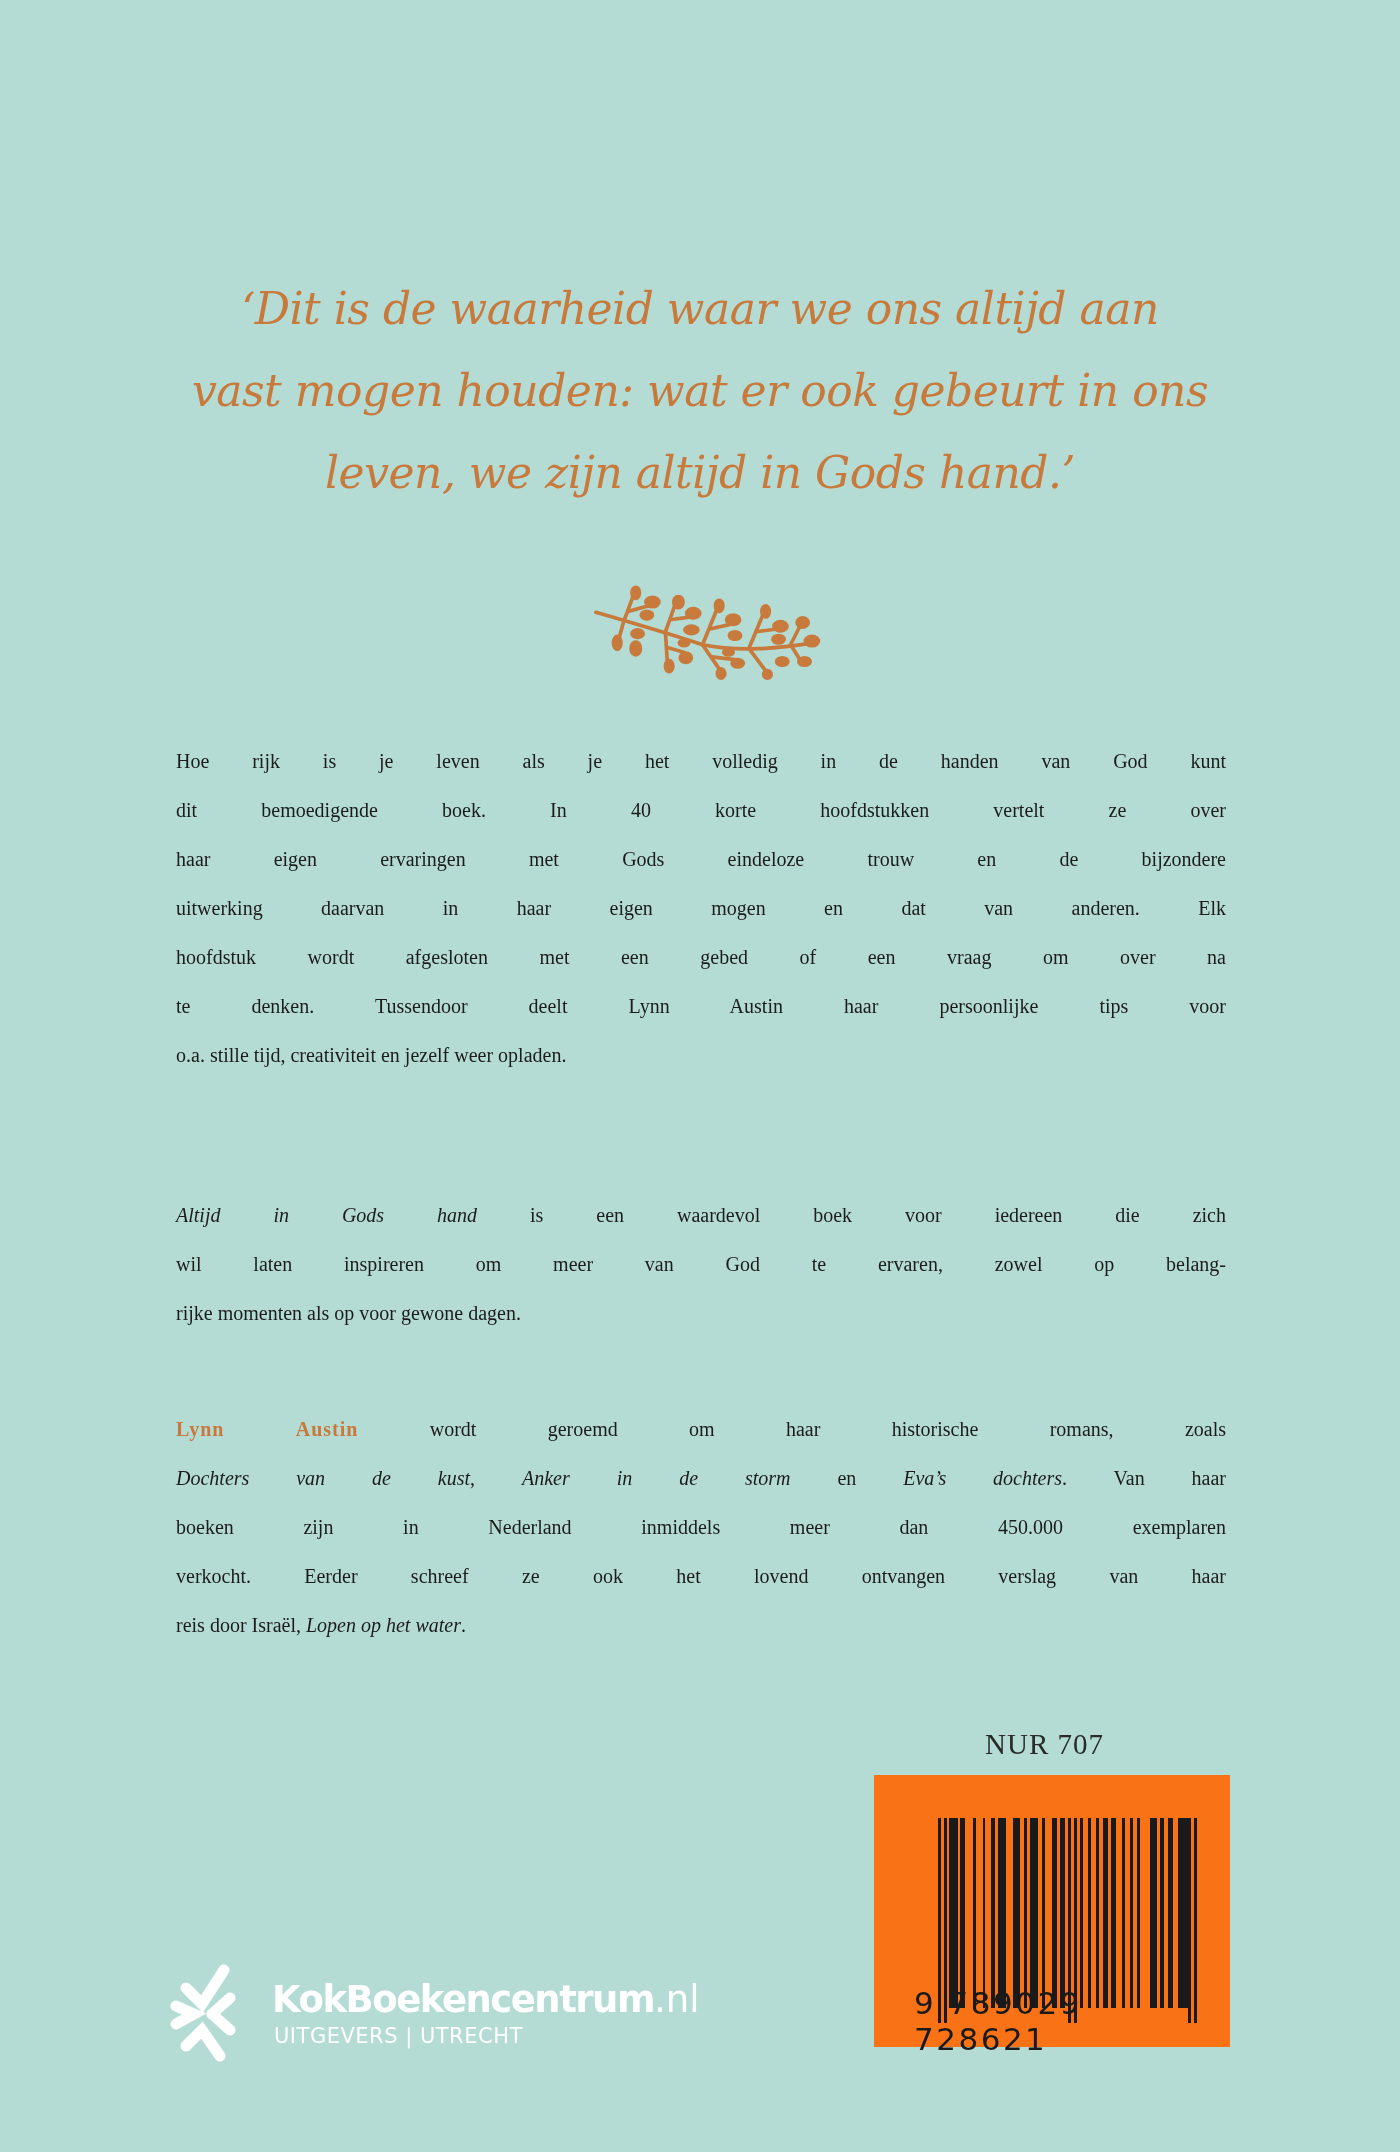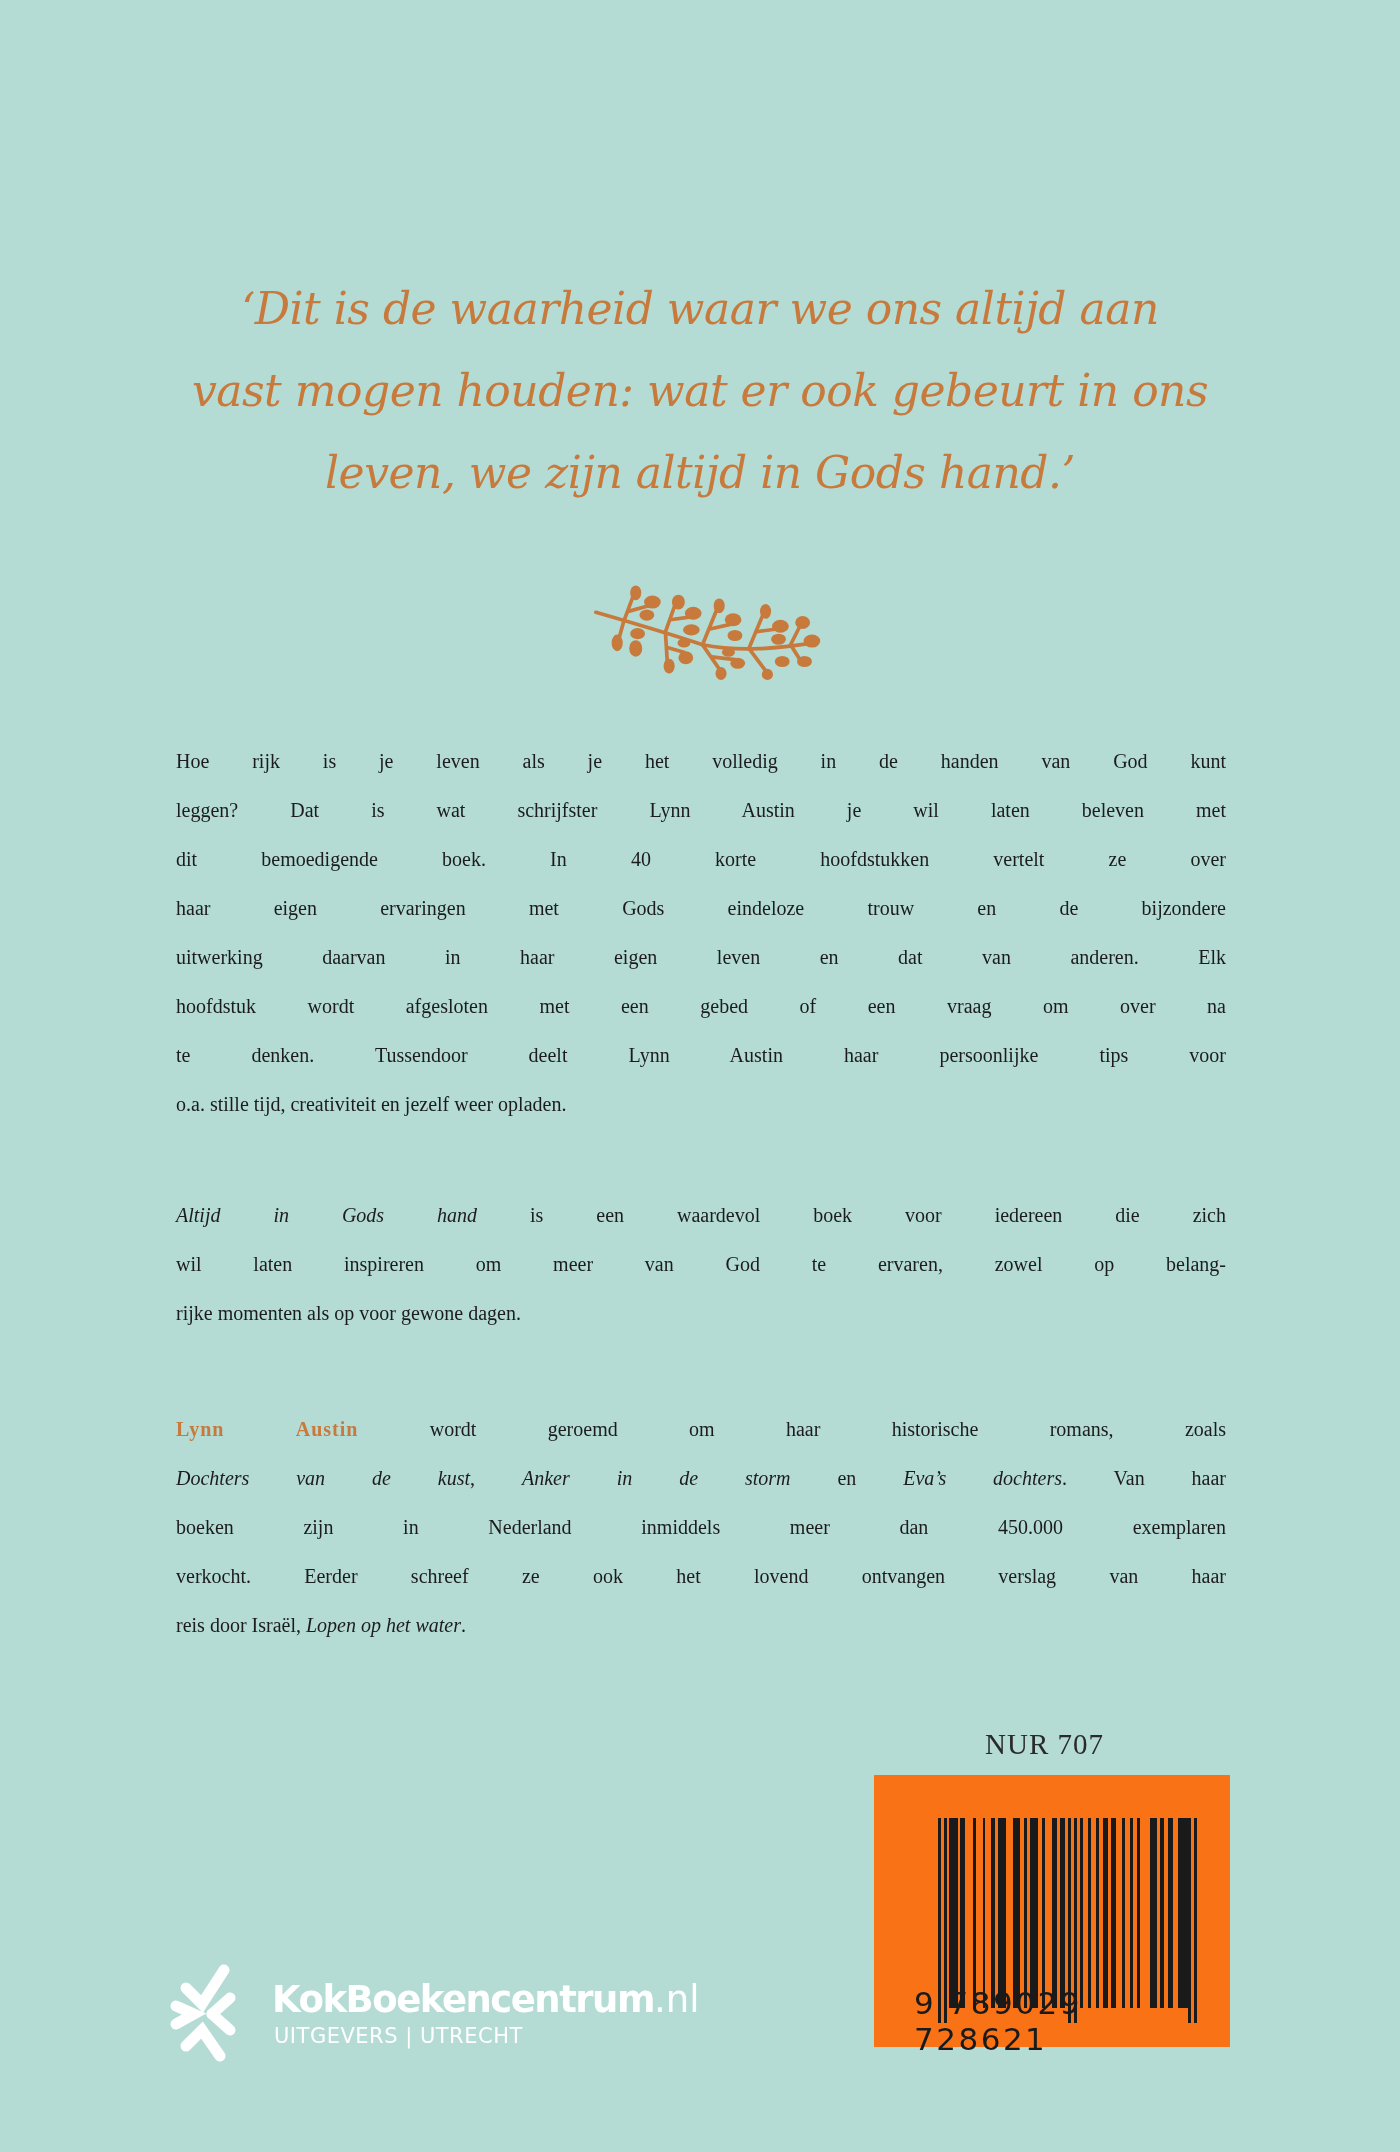--- a/index.html
+++ b/index.html
@@ -129,24 +129,23 @@
         <ellipse cx="216" cy="90" rx="8" ry="6"></ellipse>
       <ellipse cx="238" cy="48" rx="8" ry="7"></ellipse>
         <ellipse cx="248" cy="68" rx="9" ry="7"></ellipse>
         <ellipse cx="240" cy="90" rx="8" ry="6"></ellipse>
     </g>
   </svg>
 </div>
 
 <div class="body-text" id="p1">
   <span class="ln">Hoe rijk is je leven als je het volledig in de handen van God kunt</span>
-  <span class="ln">leggen? Dat is wat schrijfster Lynn Austin je wil laten beleven met</span>
   <span class="ln">dit bemoedigende boek. In 40 korte hoofdstukken vertelt ze over</span>
   <span class="ln">haar eigen ervaringen met Gods eindeloze trouw en de bijzondere</span>
-  <span class="ln">uitwerking daarvan in haar eigen leven en dat van anderen. Elk</span>
+  <span class="ln">uitwerking daarvan in haar eigen mogen en dat van anderen. Elk</span>
   <span class="ln">hoofdstuk wordt afgesloten met een gebed of een vraag om over na</span>
   <span class="ln">te denken. Tussendoor deelt Lynn Austin haar persoonlijke tips voor</span>
   <span class="ln last">o.a. stille tijd, creativiteit en jezelf weer opladen.</span>
 </div>
 
 <div class="body-text" id="p2">
   <span class="ln"><span class="it">Altijd in Gods hand</span><span> is een waardevol boek voor iedereen die zich</span></span>
   <span class="ln">wil laten inspireren om meer van God te ervaren, zowel op belang-</span>
   <span class="ln last">rijke momenten als op voor gewone dagen.</span>
 </div>

